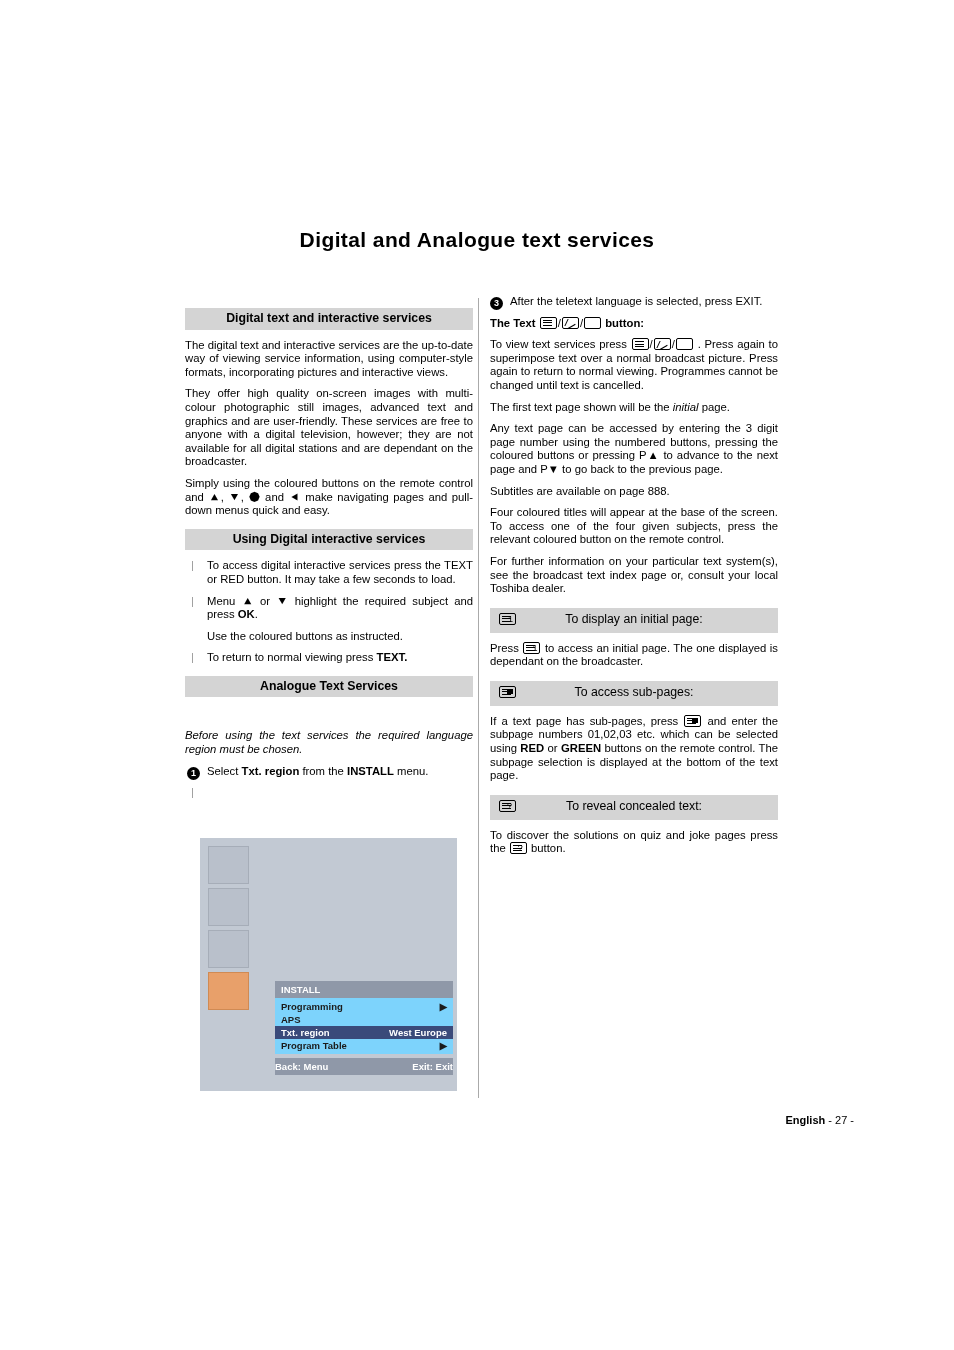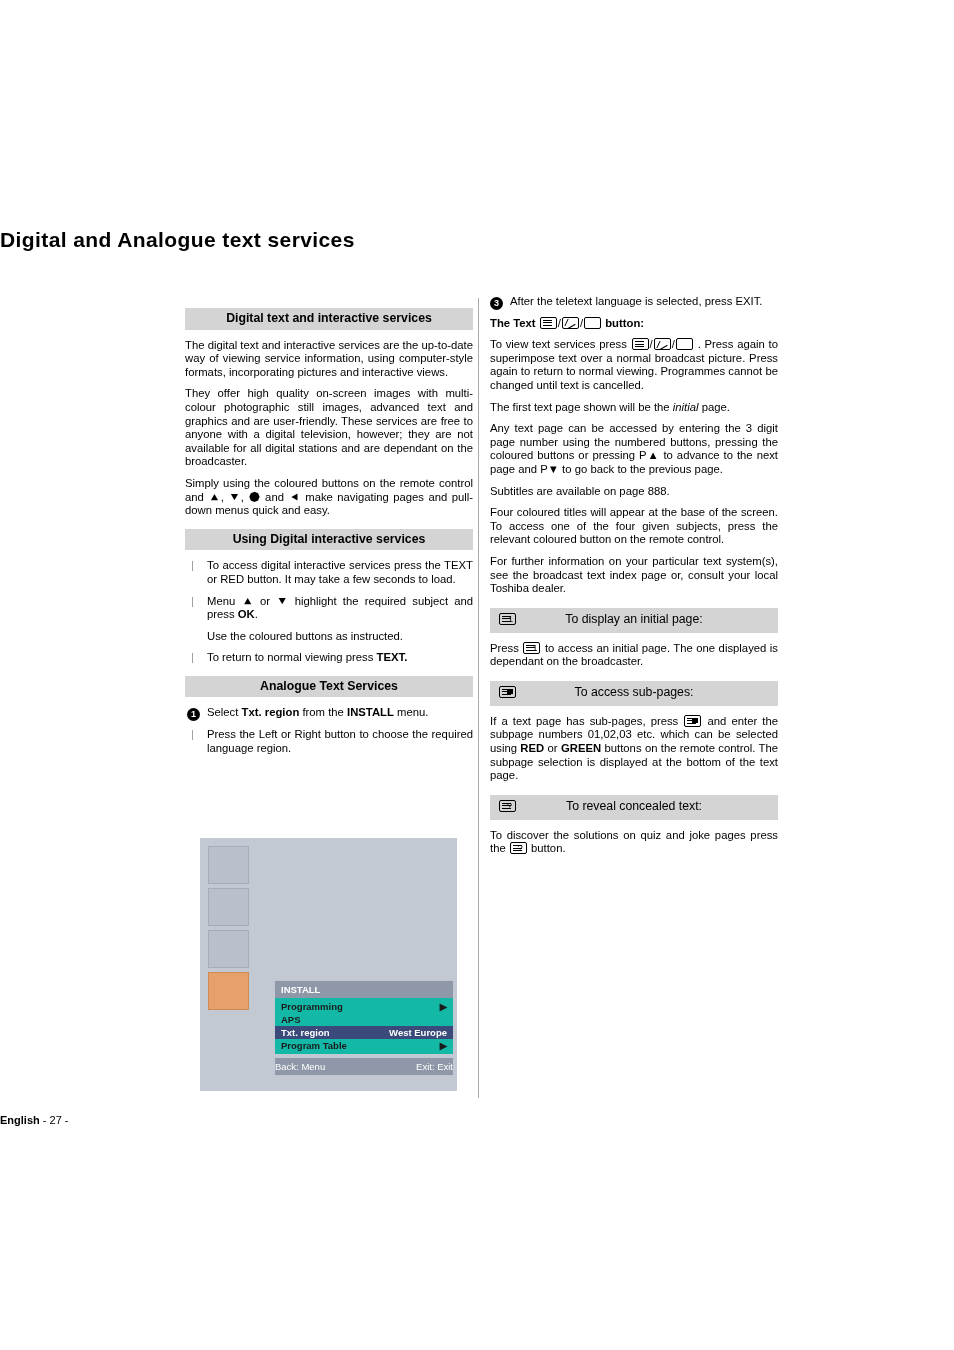--- a/index.html
+++ b/index.html
@@ -18,20 +18,21 @@
     position: absolute;
     left: 0; top: 0;
     width: 954px;
     height: 1350px;
   }
   .title {
     position: absolute;
     left: 0;
     top: 228px;
     width: 954px;
+    text-align: center;
     font-size: 21px;
     font-weight: bold;
     letter-spacing: 0.4px;
   }
   .col {
     position: absolute;
     top: 295px;
     width: 288px;
     font-size: 11.3px;
     line-height: 13.6px;
@@ -217,51 +218,51 @@
     font-size: 9.5px;
   }
   .osd-title {
     background: #8f98a8;
     color: #ffffff;
     font-weight: bold;
     padding: 3px 6px;
     font-size: 9.5px;
   }
   .osd-rows {
-    background: #14b8a6;
+    background: #7dd3fc;
     padding: 2px 0 2px 0;
   }
   .osd-row {
     display: flex;
     justify-content: space-between;
     padding: 1px 6px;
     font-weight: bold;
     color: #1b1b1b;
   }
   .osd-row.hl {
     background: #3a4a7a;
     color: #ffffff;
   }
   .osd-row .val { font-weight: bold; }
   .osd-foot {
     background: #8f98a8;
     color: #ffffff;
-    font-weight: normal;
+    font-weight: bold;
     display: flex;
     justify-content: space-between;
     padding: 3px 0;
     margin-top: 4px;
     font-size: 9.5px;
   }
   .footer {
     position: absolute;
     left: 0;
     top: 1114px;
     width: 854px;
-    text-align: left;
+    text-align: right;
     font-size: 11px;
     font-weight: bold;
   }
   .footer .pg { font-weight: normal; }
   .nowrapkeys { white-space: nowrap; }
 </style>
 </head>
 <body>
 
 <div class="page">
@@ -310,33 +311,33 @@
     </div>
 
     <div class="hang">
       <span class="bullet">|</span>
       <span>To return to normal viewing press</span>
       <span class="bold">TEXT.</span>
     </div>
 
     <div class="secthead">Analogue Text Services</div>
 
+    <p class="ital">Before using the text services the required language region must be chosen.</p>
 
     <div class="hang">
       <span class="bullet" style="left:2px;top:-1px;"><span class="numcircle">1</span></span>
       <span>Select</span>
       <span class="bold">Txt. region</span>
       <span>from the</span>
       <span class="bold">INSTALL</span>
       <span>menu.</span>
     </div>
 
     <div class="hang">
       <span class="bullet">|</span>
-      <span>Press the Left or Right button to choose the required language region.</span>
     </div>
 
   </div>
 
   <div class="osd">
     <div class="osd-icons">
       <div class="osd-icon" style="top:8px;"></div>
       <div class="osd-icon" style="top:50px;"></div>
       <div class="osd-icon" style="top:92px;"></div>
       <div class="osd-icon sel" style="top:134px;"></div>

